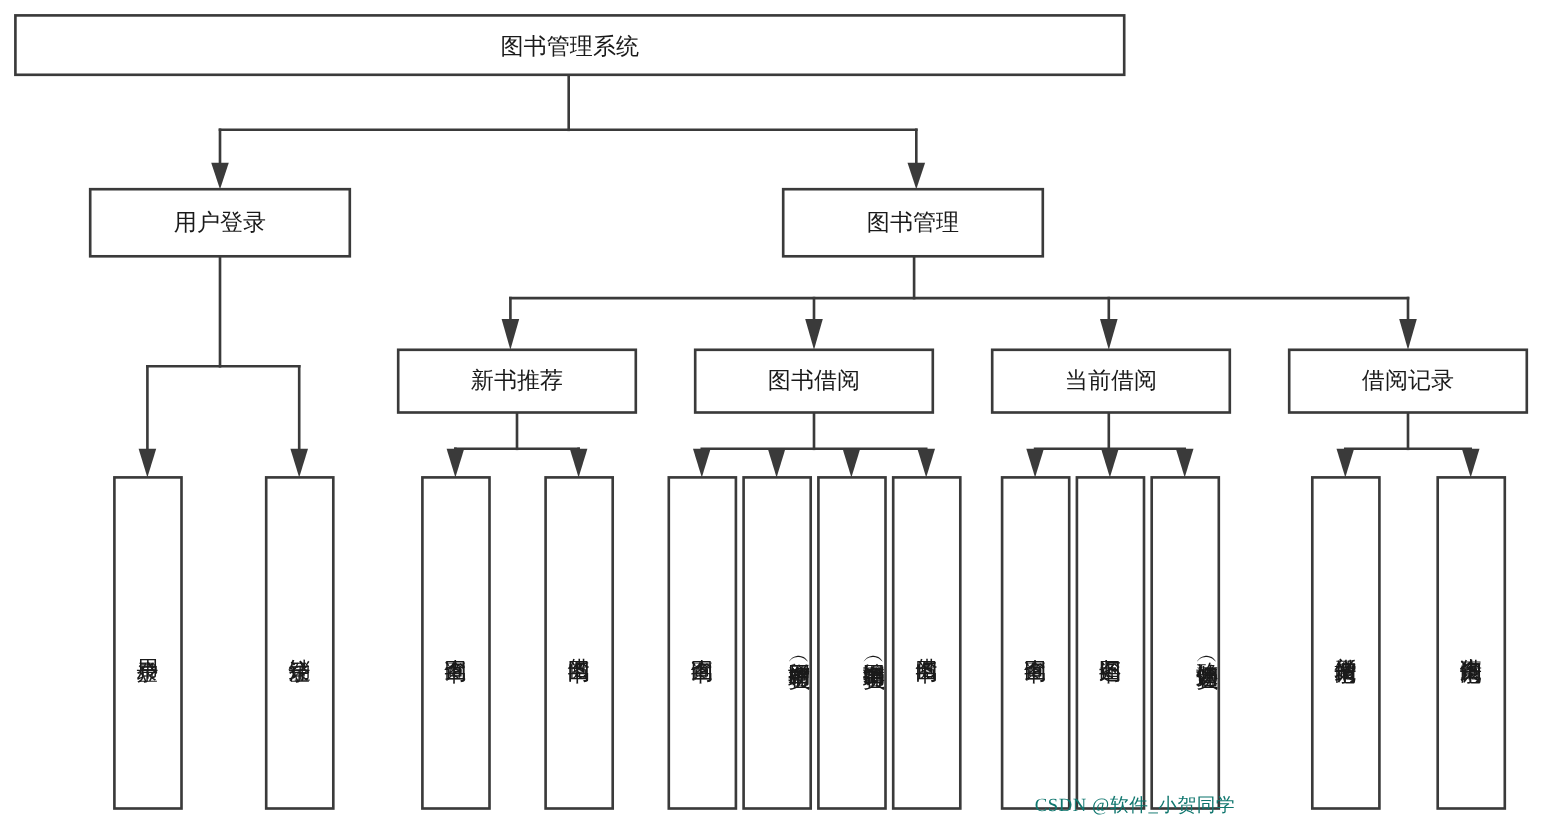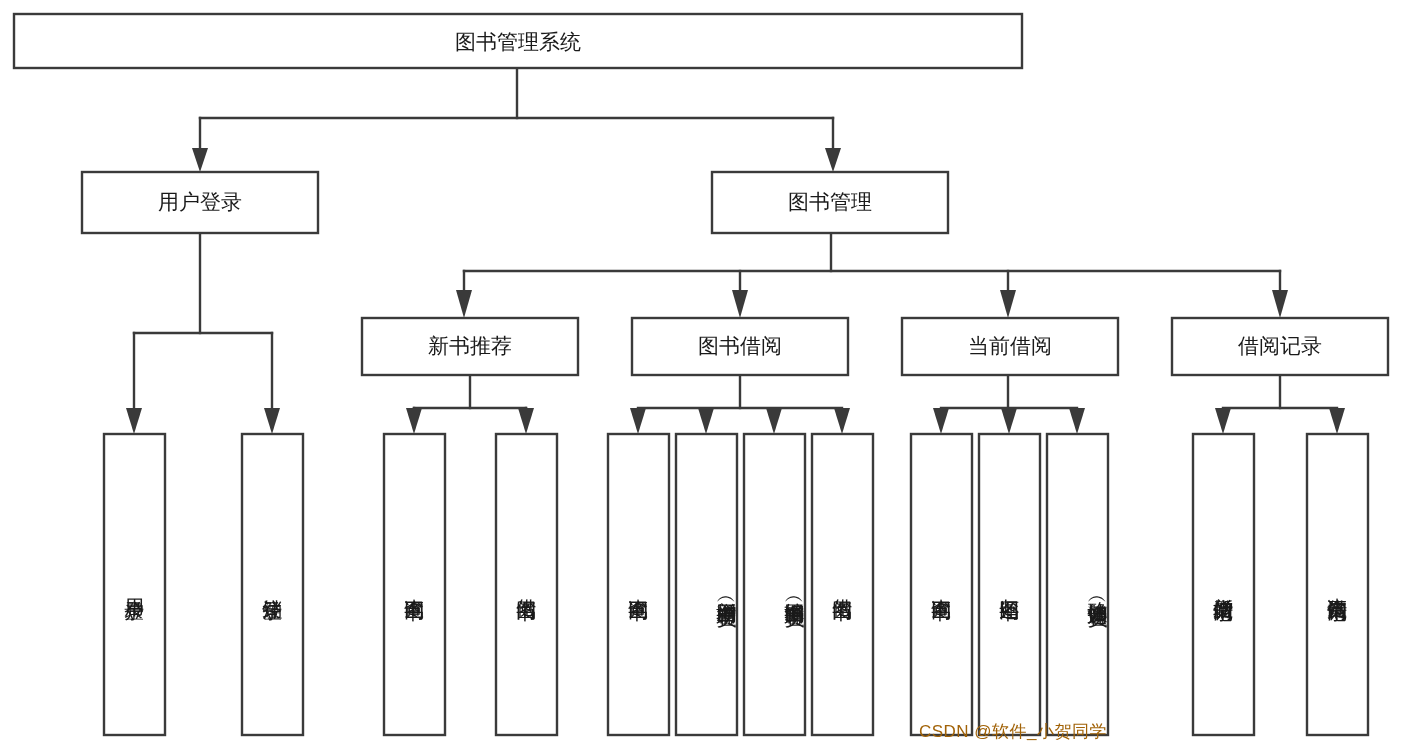--- a/index.html
+++ b/index.html
@@ -58,25 +58,25 @@
     font-size: 20px;
     line-height: 1.02;
     color: #1a1a1a;
     letter-spacing: 1px;
     white-space: nowrap;
     text-align: center;
     pointer-events: none;
   }
   .watermark {
     position: absolute;
-    right: 20px;
+    right: 4px;
     bottom: 4px;
-    font-family: Liberation Sans, sans-serif;
+    font-family: Liberation Serif, serif;
     font-size: 17px;
-    color: #a16207;
+    color: #0f766e;
     letter-spacing: 0.5px;
     white-space: nowrap;
   }
 </style>
 </head>
 <body>
 
 <div id="diagram-root">
 
   <svg id="tree" viewBox="0 0 1405 747">

